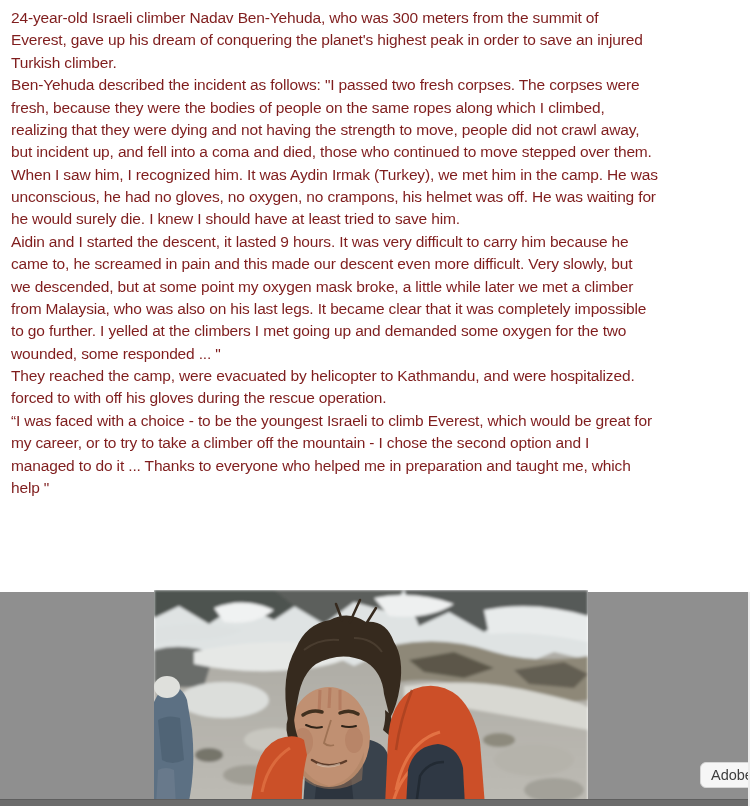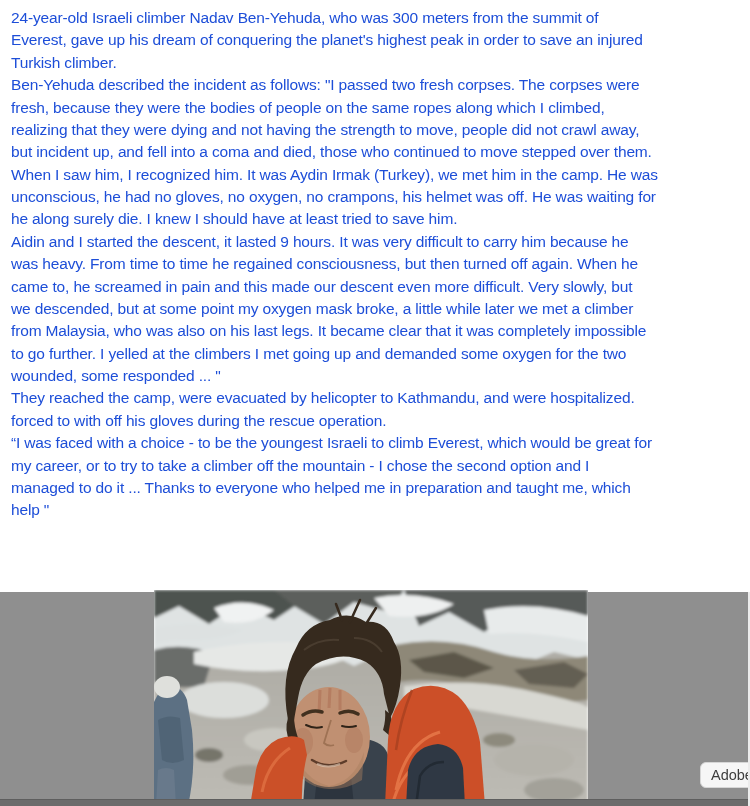--- a/index.html
+++ b/index.html
@@ -8,21 +8,21 @@
     background:#ffffff;
     font-family:"Liberation Sans","DejaVu Sans",sans-serif;
   }
   .article{
     position:absolute;left:0;top:0;width:750px;
     padding:7px 0 0 11px;box-sizing:border-box;
   }
   .article .line{
     height:22.38px;line-height:22.38px;
     font-size:15.5px;letter-spacing:-0.15px;
-    color:#1d4ed8;white-space:nowrap;overflow:hidden;
+    color:#7f1d1d;white-space:nowrap;overflow:hidden;
   }
   .photo-section{
     position:absolute;left:0;top:590px;width:750px;height:216px;
     overflow:hidden;background:#ffffff;
   }
   .gray-panel{position:absolute;top:2px;bottom:0;background:#8f8f8f;}
   .gray-panel.left{left:0;width:154px;}
   .gray-panel.right{left:588px;right:0;}
   .photo-frame{position:absolute;left:154px;top:0;width:434px;height:216px;}
   .photo-frame svg{display:block;width:434px;height:216px;}
@@ -48,23 +48,22 @@
 <div class="article">
   <div class="line">24-year-old Israeli climber Nadav Ben-Yehuda, who was 300 meters from the summit of</div>
   <div class="line">Everest, gave up his dream of conquering the planet's highest peak in order to save an injured</div>
   <div class="line">Turkish climber.</div>
   <div class="line">Ben-Yehuda described the incident as follows: "I passed two fresh corpses. The corpses were</div>
   <div class="line">fresh, because they were the bodies of people on the same ropes along which I climbed,</div>
   <div class="line">realizing that they were dying and not having the strength to move, people did not crawl away,</div>
   <div class="line">but incident up, and fell into a coma and died, those who continued to move stepped over them.</div>
   <div class="line">When I saw him, I recognized him. It was Aydin Irmak (Turkey), we met him in the camp. He was</div>
   <div class="line">unconscious, he had no gloves, no oxygen, no crampons, his helmet was off. He was waiting for</div>
-  <div class="line">he along surely die. I knew I should have at least tried to save him.</div>
+  <div class="line">he would surely die. I knew I should have at least tried to save him.</div>
   <div class="line">Aidin and I started the descent, it lasted 9 hours. It was very difficult to carry him because he</div>
-  <div class="line">was heavy. From time to time he regained consciousness, but then turned off again. When he</div>
   <div class="line">came to, he screamed in pain and this made our descent even more difficult. Very slowly, but</div>
   <div class="line">we descended, but at some point my oxygen mask broke, a little while later we met a climber</div>
   <div class="line">from Malaysia, who was also on his last legs. It became clear that it was completely impossible</div>
   <div class="line">to go further. I yelled at the climbers I met going up and demanded some oxygen for the two</div>
   <div class="line">wounded, some responded ... "</div>
   <div class="line">They reached the camp, were evacuated by helicopter to Kathmandu, and were hospitalized.</div>
   <div class="line">forced to with off his gloves during the rescue operation.</div>
   <div class="line">“I was faced with a choice - to be the youngest Israeli to climb Everest, which would be great for</div>
   <div class="line">my career, or to try to take a climber off the mountain - I chose the second option and I</div>
   <div class="line">managed to do it ... Thanks to everyone who helped me in preparation and taught me, which</div>

